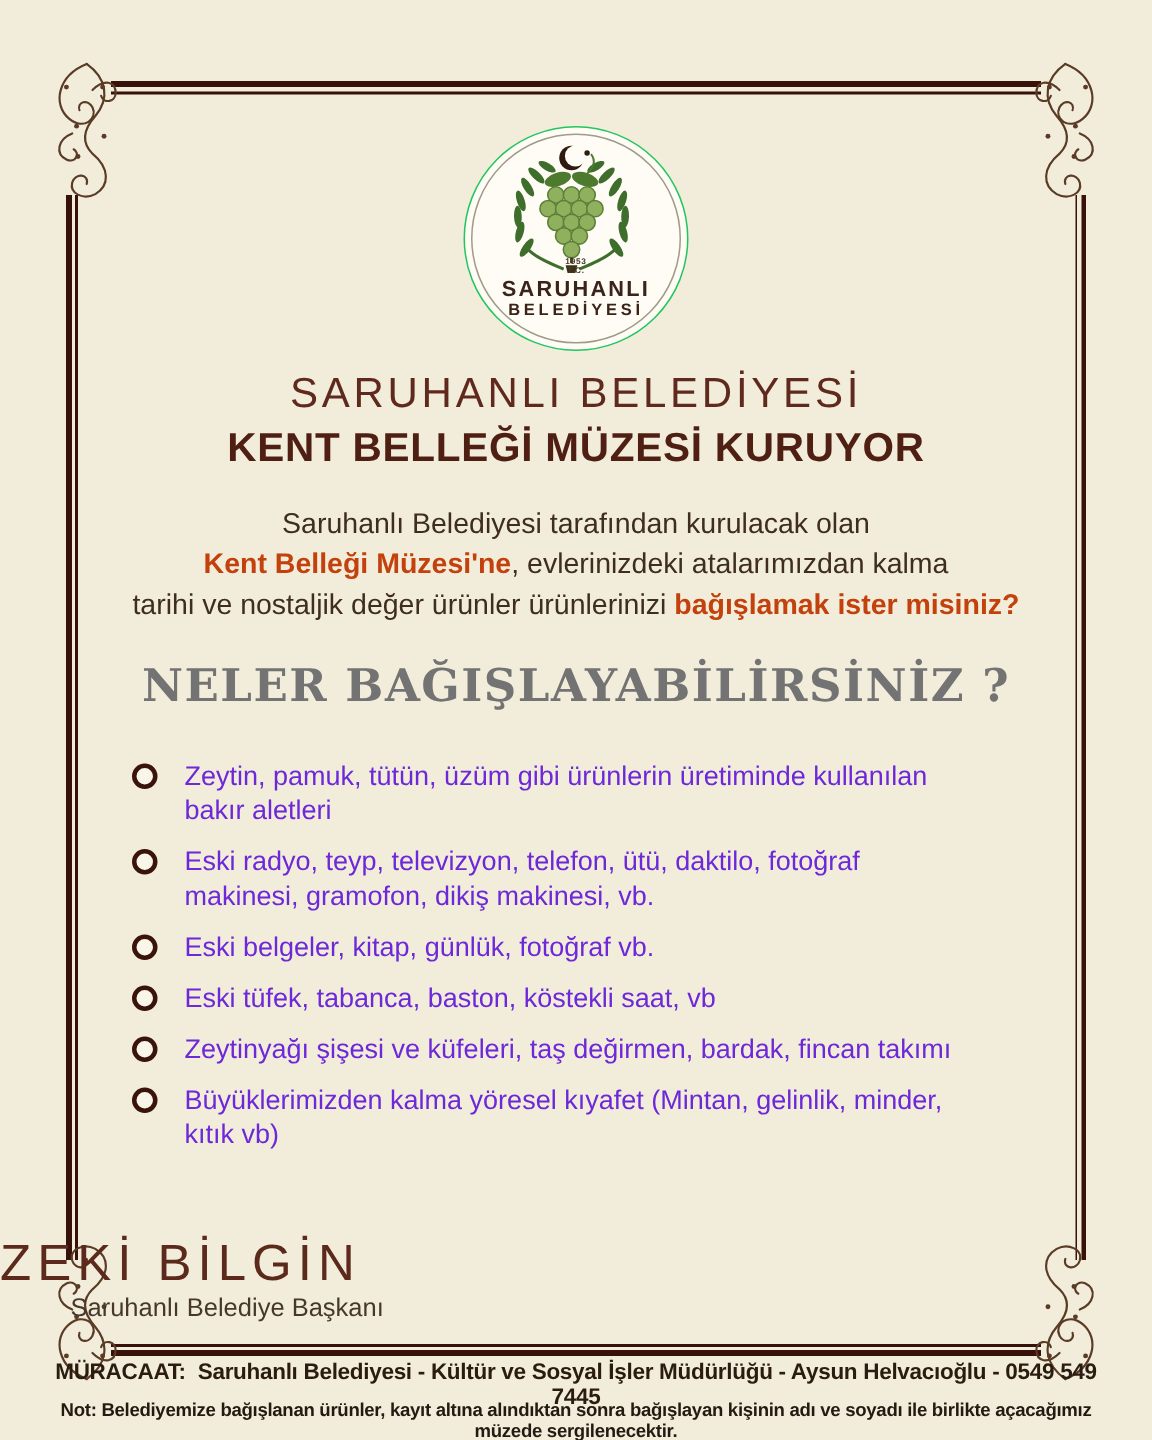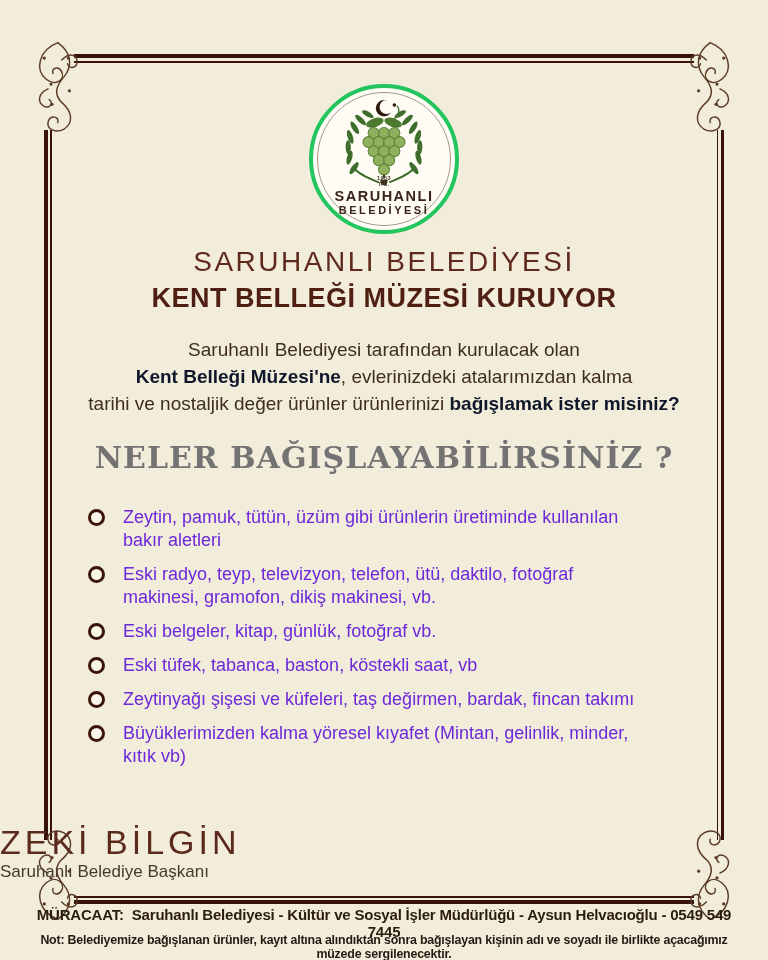--- a/index.html
+++ b/index.html
@@ -20,53 +20,53 @@
   .right-thin{right:50px;top:130px;height:710px;width:1.5px;}
   .right-thick{right:44px;top:130px;height:710px;width:3.5px;}
   .fl{position:absolute;width:54px;height:94px;}
   .fl-tl{left:25px;top:40px;}
   .fl-tr{right:25px;top:40px;transform:scaleX(-1);}
   .fl-bl{left:25px;top:828px;transform:scaleY(-1);}
   .fl-br{right:25px;top:828px;transform:scale(-1,-1);}
   
   .logo{
     position:absolute;left:309px;top:84px;width:150px;height:150px;
-    border-radius:50%;background:#fefcf4;border:4px solid #22c55e;
+    border-radius:50%;background:#fefcf4;border:1px solid #22c55e;
     box-sizing:border-box;
   }
   .logo::before{
     content:"";position:absolute;inset:4px;border-radius:50%;
     border:1px solid #a09a88;
   }
   .logo-art{position:absolute;inset:6px;width:130px;height:130px;}
   .logo-year{position:absolute;left:0;right:0;top:87px;font-size:5.5px;line-height:6px;
     font-weight:bold;color:#463a28;text-align:center;letter-spacing:.5px;}
   .logo-name1{position:absolute;left:0;right:0;top:100px;font-size:14.5px;font-weight:bold;
     color:#3a241a;text-align:center;letter-spacing:1.5px;}
   .logo-name2{position:absolute;left:0;right:0;top:116px;font-size:11px;font-weight:bold;
     color:#3a241a;text-align:center;letter-spacing:2.5px;}
   
   .title{position:absolute;left:0;right:0;top:246px;text-align:center;}
   .title1{font-size:28px;letter-spacing:2.5px;color:#60291e;}
   .title2{font-size:27px;font-weight:bold;letter-spacing:.5px;color:#4e1f12;margin-top:5px;}
   .intro{position:absolute;left:40px;right:40px;top:336px;text-align:center;
     font-size:19px;line-height:27px;color:#3f2d22;}
-  .intro b{color:#0f172a;}
+  .intro b{color:#c2410c;}
   .heading{position:absolute;left:0;right:0;top:440px;text-align:center;
     font-family:"DejaVu Serif",serif;font-weight:bold;font-size:30px;
     letter-spacing:1px;color:#737373;}
   .list{position:absolute;left:88px;right:30px;top:506px;}
   .item{display:flex;gap:18px;margin-bottom:11px;}
   .bullet{flex:0 0 auto;width:11px;height:11px;border:3.5px solid #3a130b;
     border-radius:50%;margin-top:3px;background:#f9f5e8;}
   .item-text{font-size:18px;line-height:23px;color:#6d28d9;}
   .item-text span{display:block;white-space:nowrap;}
   .signature{position:absolute;left:0;right:0;top:824px;}
   .sig-name{font-size:34px;letter-spacing:4px;color:#5c2a1c;line-height:36px;}
-  .sig-title{font-size:17px;color:#46392c;margin-top:2px;}
+  .sig-title{font-size:17px;color:#46392c;margin-top:2px;padding-left:47px;}
   .contact{position:absolute;left:20px;right:20px;top:906px;text-align:center;
     font-size:15px;font-weight:bold;color:#2a1c10;letter-spacing:-0.2px;}
   .note{position:absolute;left:24px;right:24px;top:933px;text-align:center;
     font-size:12.4px;font-weight:bold;color:#231a12;letter-spacing:-0.2px;}
 </style>
 </head>
 <body>
 
 <svg width="0" height="0" style="position:absolute">
   <defs>

